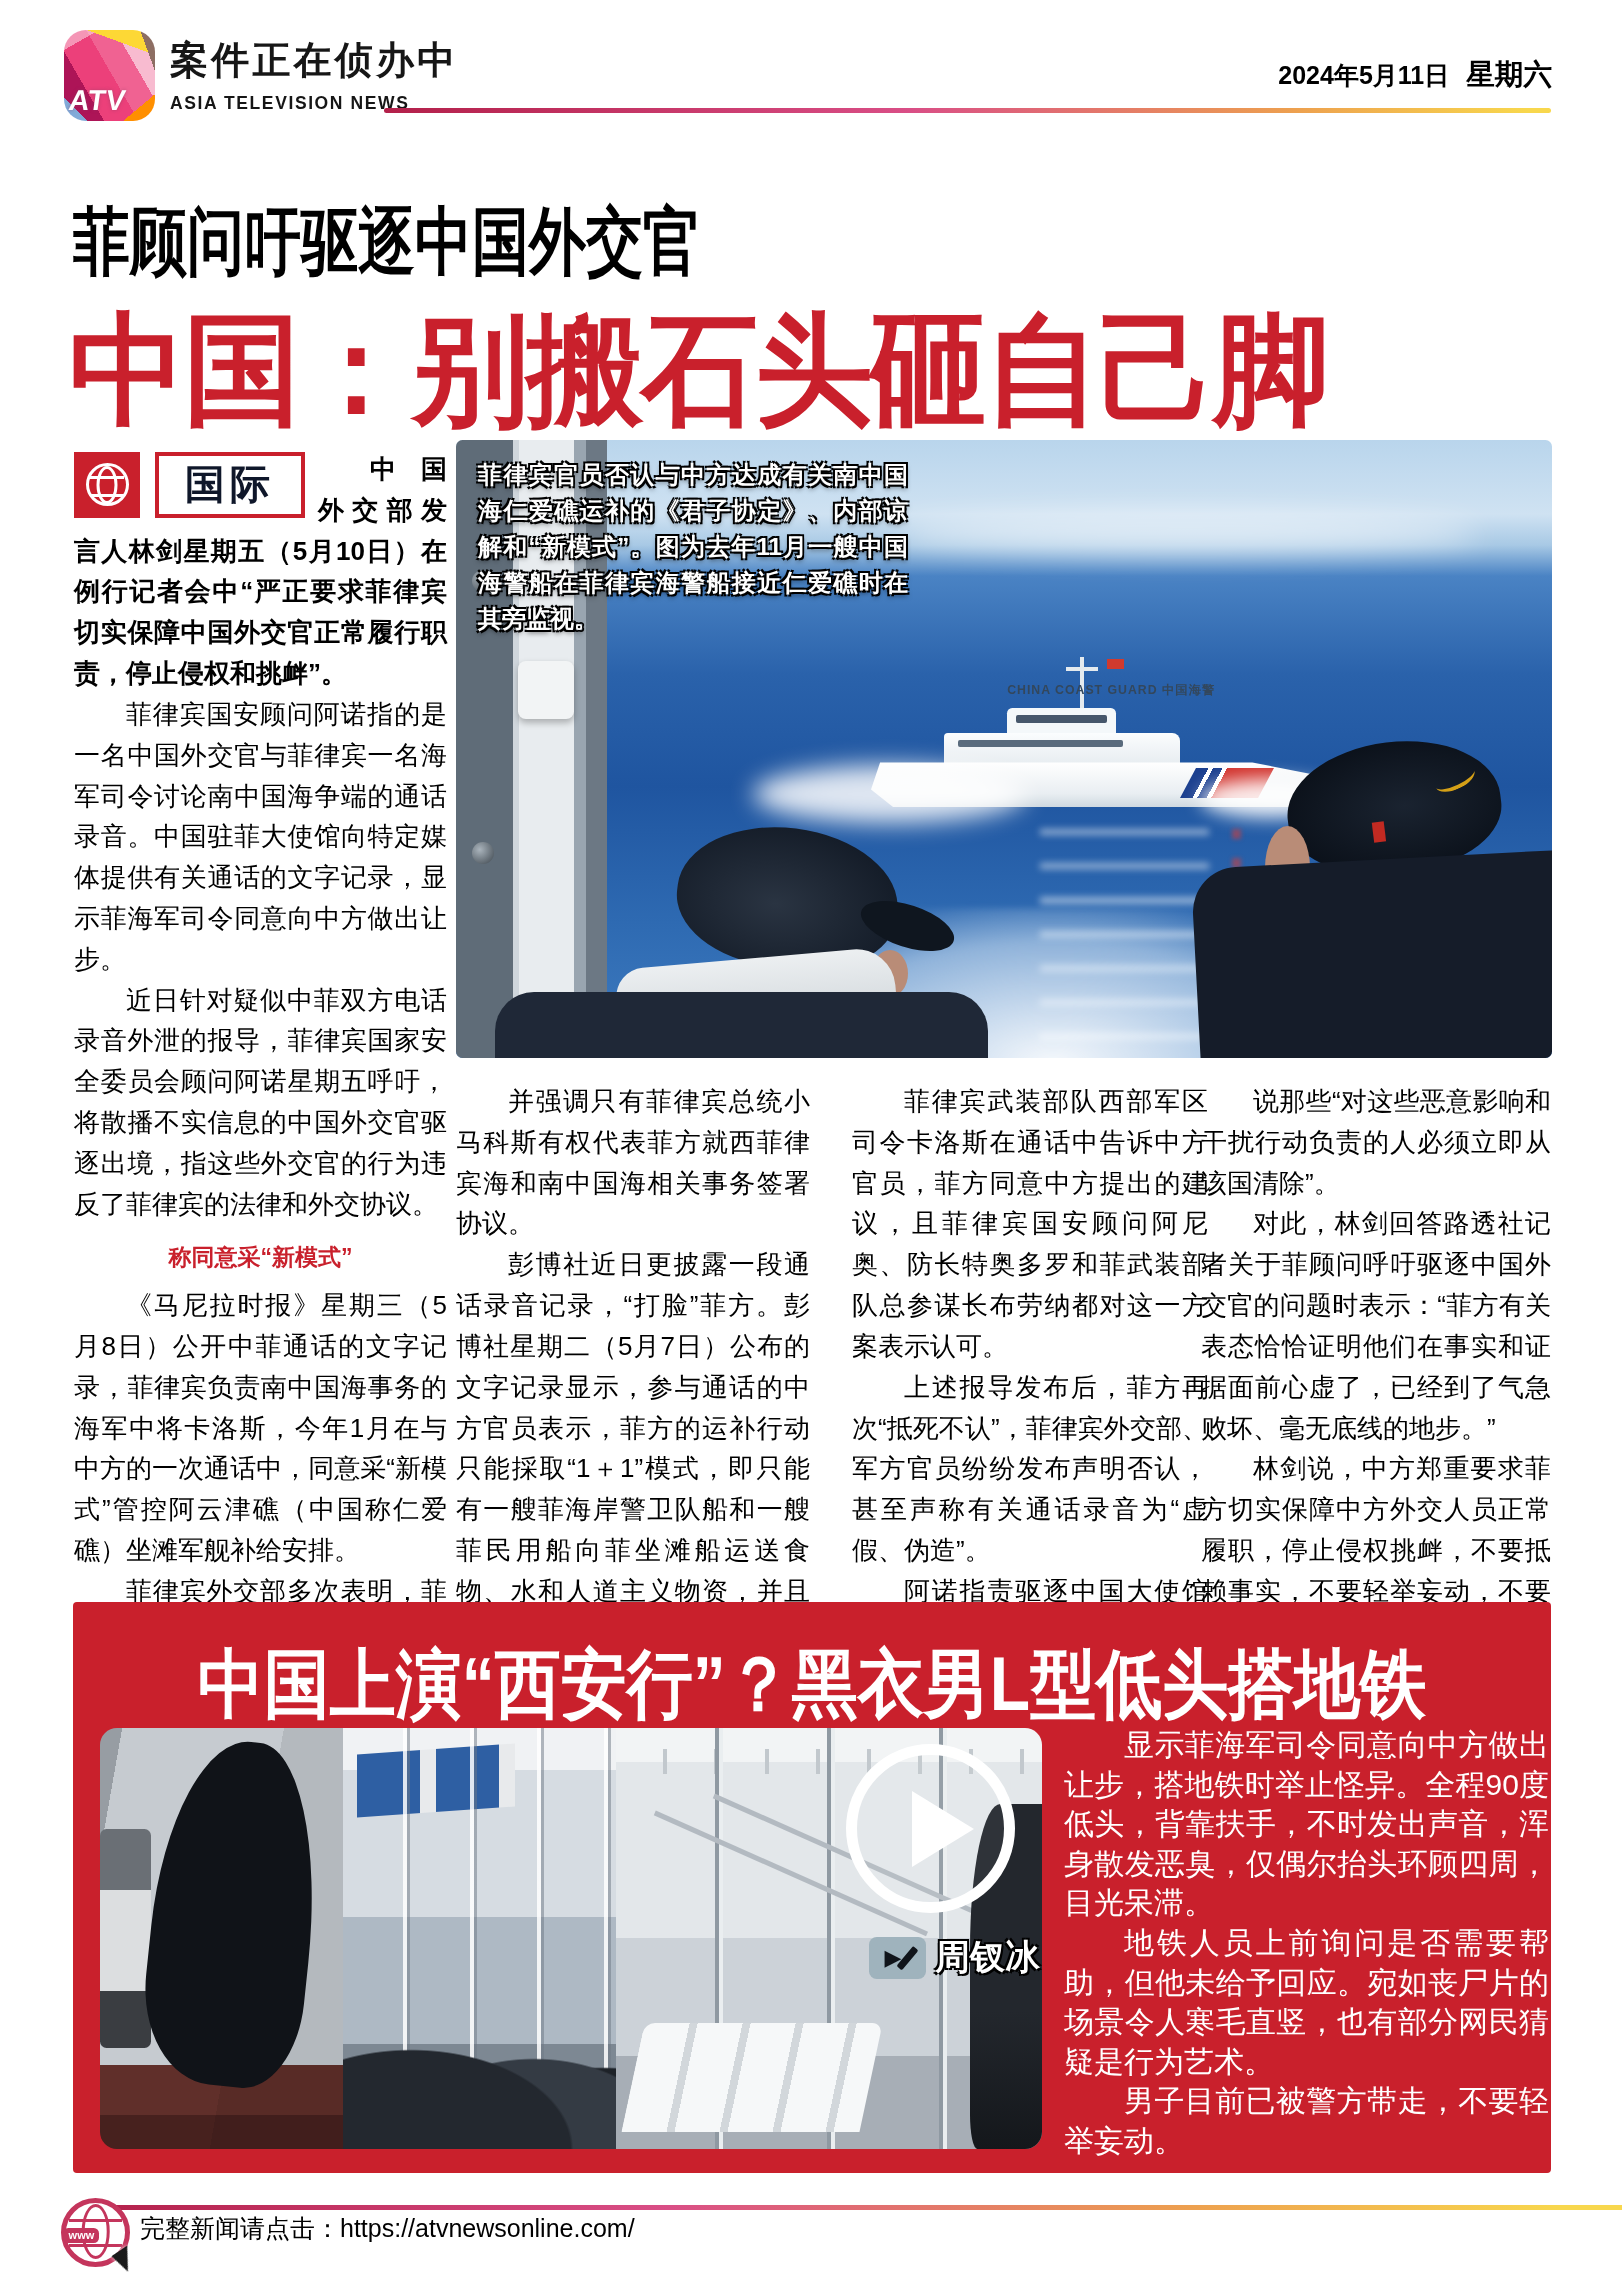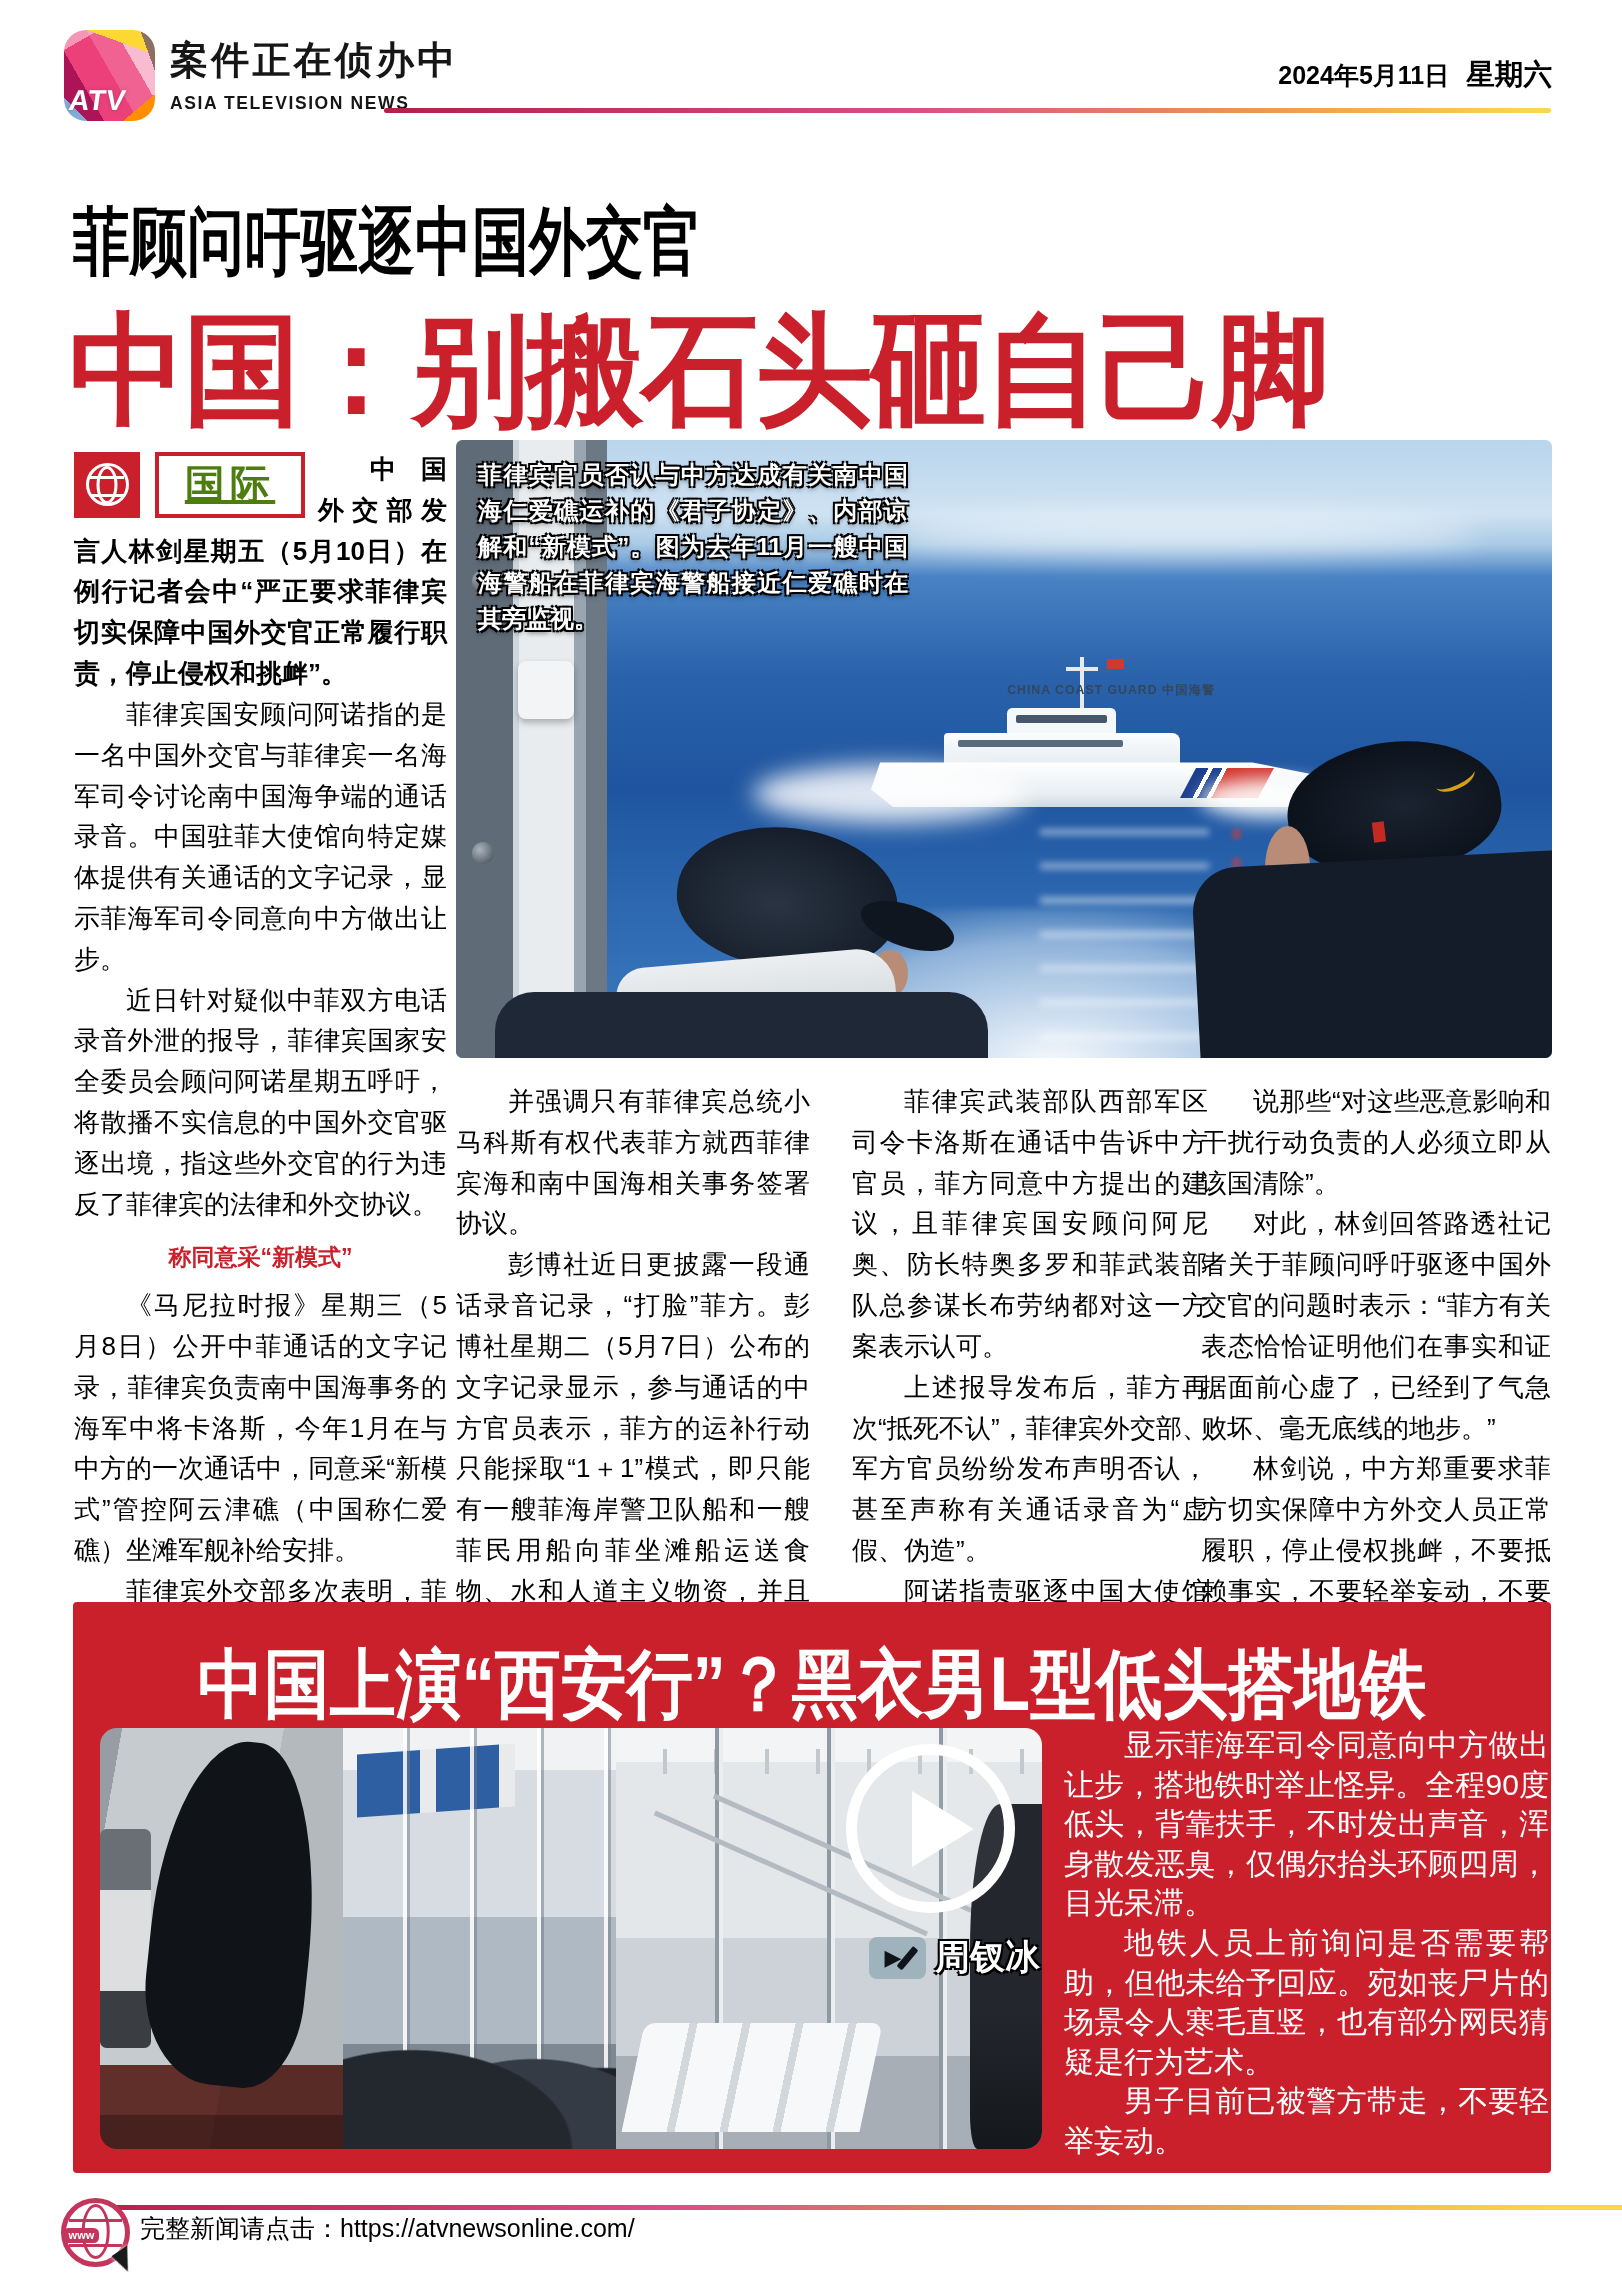--- a/index.html
+++ b/index.html
@@ -44,21 +44,21 @@
 
   
   .badge{float:left;width:231px;height:66px;margin:2.6px 13px 6.5px 0;display:flex;}
   .globe-box{width:66px;height:66px;background:#c9202c;display:flex;align-items:center;justify-content:center;flex:none;}
   .globe{position:relative;width:43px;height:43px;border:3.2px solid #fff;border-radius:50%;box-sizing:border-box;}
   .globe::before{content:"";position:absolute;left:50%;top:-0.6px;transform:translateX(-50%);
     width:21px;height:38px;border:3.2px solid #fff;border-radius:50%;box-sizing:border-box;}
   .globe::after{content:"";position:absolute;left:1.3px;top:10.4px;width:34px;height:14.3px;
     border-top:3.2px solid #fff;border-bottom:3.2px solid #fff;}
   .label-box{flex:1;margin-left:15px;border:4.5px solid #c9202c;display:flex;align-items:center;justify-content:center;
-    font-size:40px;font-weight:900;color:#4d7c0f;letter-spacing:5.2px;background:#fff;text-decoration:underline;}
+    font-size:40px;font-weight:900;color:#0f172a;letter-spacing:5.2px;background:#fff;}
 
   
   .photo{position:absolute;left:456px;top:440px;width:1096px;height:618px;border-radius:6.5px;overflow:hidden;
     background:linear-gradient(180deg,#b9d5ec 0%,#cfe2f2 12%,#a8c9e5 17%,#4a83c4 22%,#2a62ab 38%,#1f55a0 56%,#2e6ab2 78%,#3f7cc0 100%);}
   .cloud{position:absolute;left:40%;top:12%;width:584px;height:39px;background:rgba(255,255,255,.55);
     border-radius:50%;filter:blur(14.3px);}
   .doorframe{position:absolute;left:0;top:0;width:151px;height:100%;
     background:linear-gradient(90deg,#5f6c78 0 38%, #cfd6dc 38% 42%, #e8ecef 42% 78%, #99a5b0 78% 86%, #6c7884 86%);}
   .doorframe .handle{position:absolute;left:62px;top:221px;width:56px;height:58px;background:#f2f4f5;border-radius:7.8px;
     box-shadow:0 3.9px 6.5px rgba(0,0,0,.25);}

